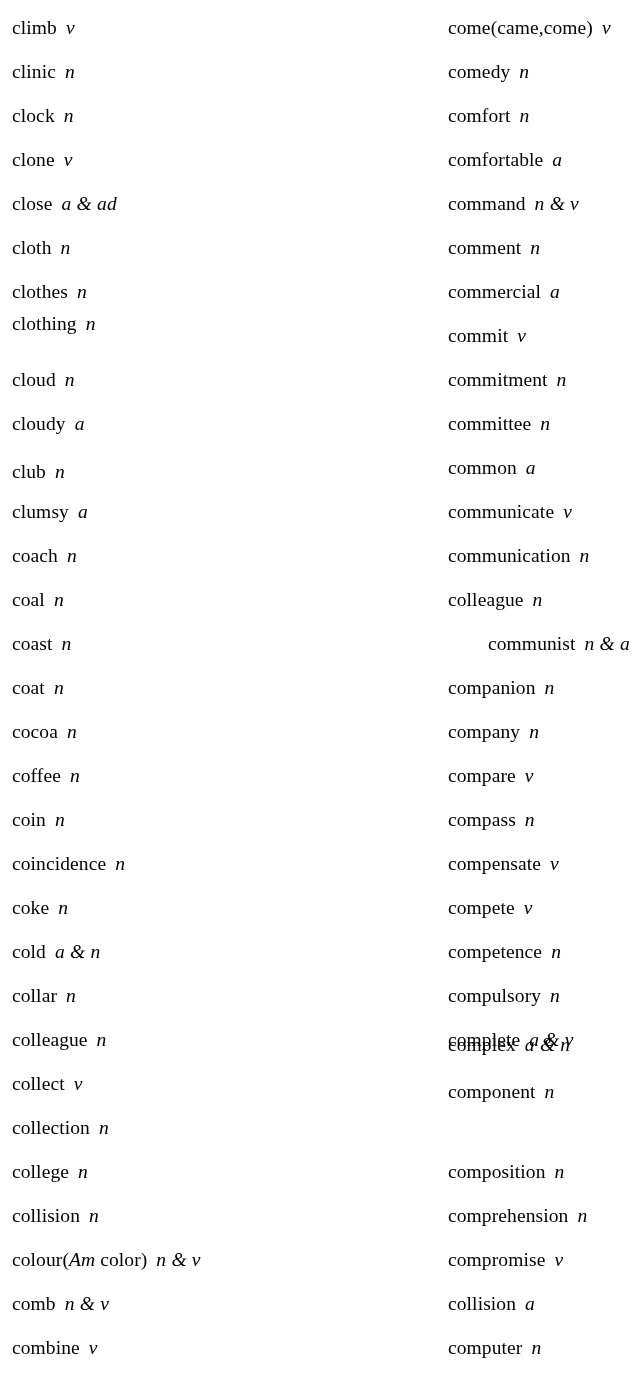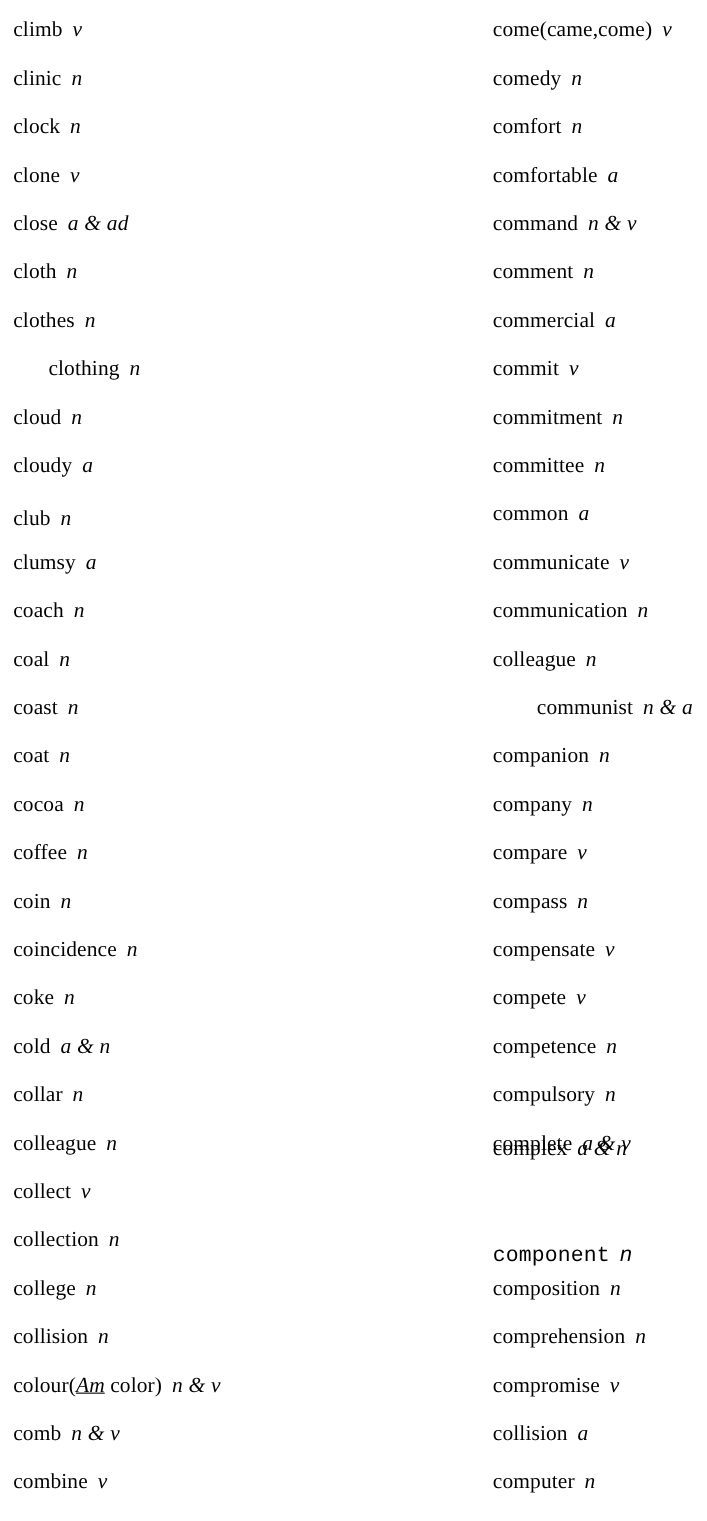--- a/index.html
+++ b/index.html
@@ -35,41 +35,40 @@
     font-size: 19.5px;
     line-height: 1;
   }
   .headword {
     font-style: normal;
     font-weight: normal;
     letter-spacing: 0.1px;
   }
   .headword .am {
     font-style: italic;
-    text-decoration: underline;
   }
   .pos {
     font-style: italic;
     margin-left: 9px;
     letter-spacing: 0.2px;
   }
 </style>
 </head>
 <body>
 
 <div class="page">
   <div class="column column-left" id="col-0">
       <div class="entry" style="top: 18px;"><span class="headword">climb</span><span class="pos">v</span></div>
       <div class="entry" style="top: 62px;"><span class="headword">clinic</span><span class="pos">n</span></div>
       <div class="entry" style="top: 106px;"><span class="headword">clock</span><span class="pos">n</span></div>
       <div class="entry" style="top: 150px;"><span class="headword">clone</span><span class="pos">v</span></div>
       <div class="entry" style="top: 194px;"><span class="headword">close</span><span class="pos">a &amp; ad</span></div>
       <div class="entry" style="top: 238px;"><span class="headword">cloth</span><span class="pos">n</span></div>
       <div class="entry" style="top: 282px;"><span class="headword">clothes</span><span class="pos">n</span></div>
-      <div class="entry" style="top: 326px; margin-left: 32px;"><span class="headword">clothing</span><span class="pos">n</span></div>
+      <div class="entry" style="top: 314px;"><span class="headword">clothing</span><span class="pos">n</span></div>
       <div class="entry" style="top: 370px;"><span class="headword">cloud</span><span class="pos">n</span></div>
       <div class="entry" style="top: 414px;"><span class="headword">cloudy</span><span class="pos">a</span></div>
       <div class="entry" style="top: 462px;"><span class="headword">club</span><span class="pos">n</span></div>
       <div class="entry" style="top: 502px;"><span class="headword">clumsy</span><span class="pos">a</span></div>
       <div class="entry" style="top: 546px;"><span class="headword">coach</span><span class="pos">n</span></div>
       <div class="entry" style="top: 590px;"><span class="headword">coal</span><span class="pos">n</span></div>
       <div class="entry" style="top: 634px;"><span class="headword">coast</span><span class="pos">n</span></div>
       <div class="entry" style="top: 678px;"><span class="headword">coat</span><span class="pos">n</span></div>
       <div class="entry" style="top: 722px;"><span class="headword">cocoa</span><span class="pos">n</span></div>
       <div class="entry" style="top: 766px;"><span class="headword">coffee</span><span class="pos">n</span></div>
@@ -106,20 +105,20 @@
       <div class="entry" style="top: 678px;"><span class="headword">companion</span><span class="pos">n</span></div>
       <div class="entry" style="top: 722px;"><span class="headword">company</span><span class="pos">n</span></div>
       <div class="entry" style="top: 766px;"><span class="headword">compare</span><span class="pos">v</span></div>
       <div class="entry" style="top: 810px;"><span class="headword">compass</span><span class="pos">n</span></div>
       <div class="entry" style="top: 854px;"><span class="headword">compensate</span><span class="pos">v</span></div>
       <div class="entry" style="top: 898px;"><span class="headword">compete</span><span class="pos">v</span></div>
       <div class="entry" style="top: 942px;"><span class="headword">competence</span><span class="pos">n</span></div>
       <div class="entry" style="top: 986px;"><span class="headword">compulsory</span><span class="pos">n</span></div>
       <div class="entry" style="top: 1030px;"><span class="headword">complete</span><span class="pos">a &amp; v</span></div>
       <div class="entry" style="top: 1035px;"><span class="headword">complex</span><span class="pos">a &amp; n</span></div>
-      <div class="entry" style="top: 1132px; font-family: Liberation Mono, monospace;"><span class="headword">component</span><span class="pos">n</span></div>
+      <div class="entry" style="top: 1082px;"><span class="headword">component</span><span class="pos">n</span></div>
       <div class="entry" style="top: 1162px;"><span class="headword">composition</span><span class="pos">n</span></div>
       <div class="entry" style="top: 1206px;"><span class="headword">comprehension</span><span class="pos">n</span></div>
       <div class="entry" style="top: 1250px;"><span class="headword">compromise</span><span class="pos">v</span></div>
       <div class="entry" style="top: 1294px;"><span class="headword">collision</span><span class="pos">a</span></div>
       <div class="entry" style="top: 1338px;"><span class="headword">computer</span><span class="pos">n</span></div>
     </div>
 </div>
 
 </body></html>

